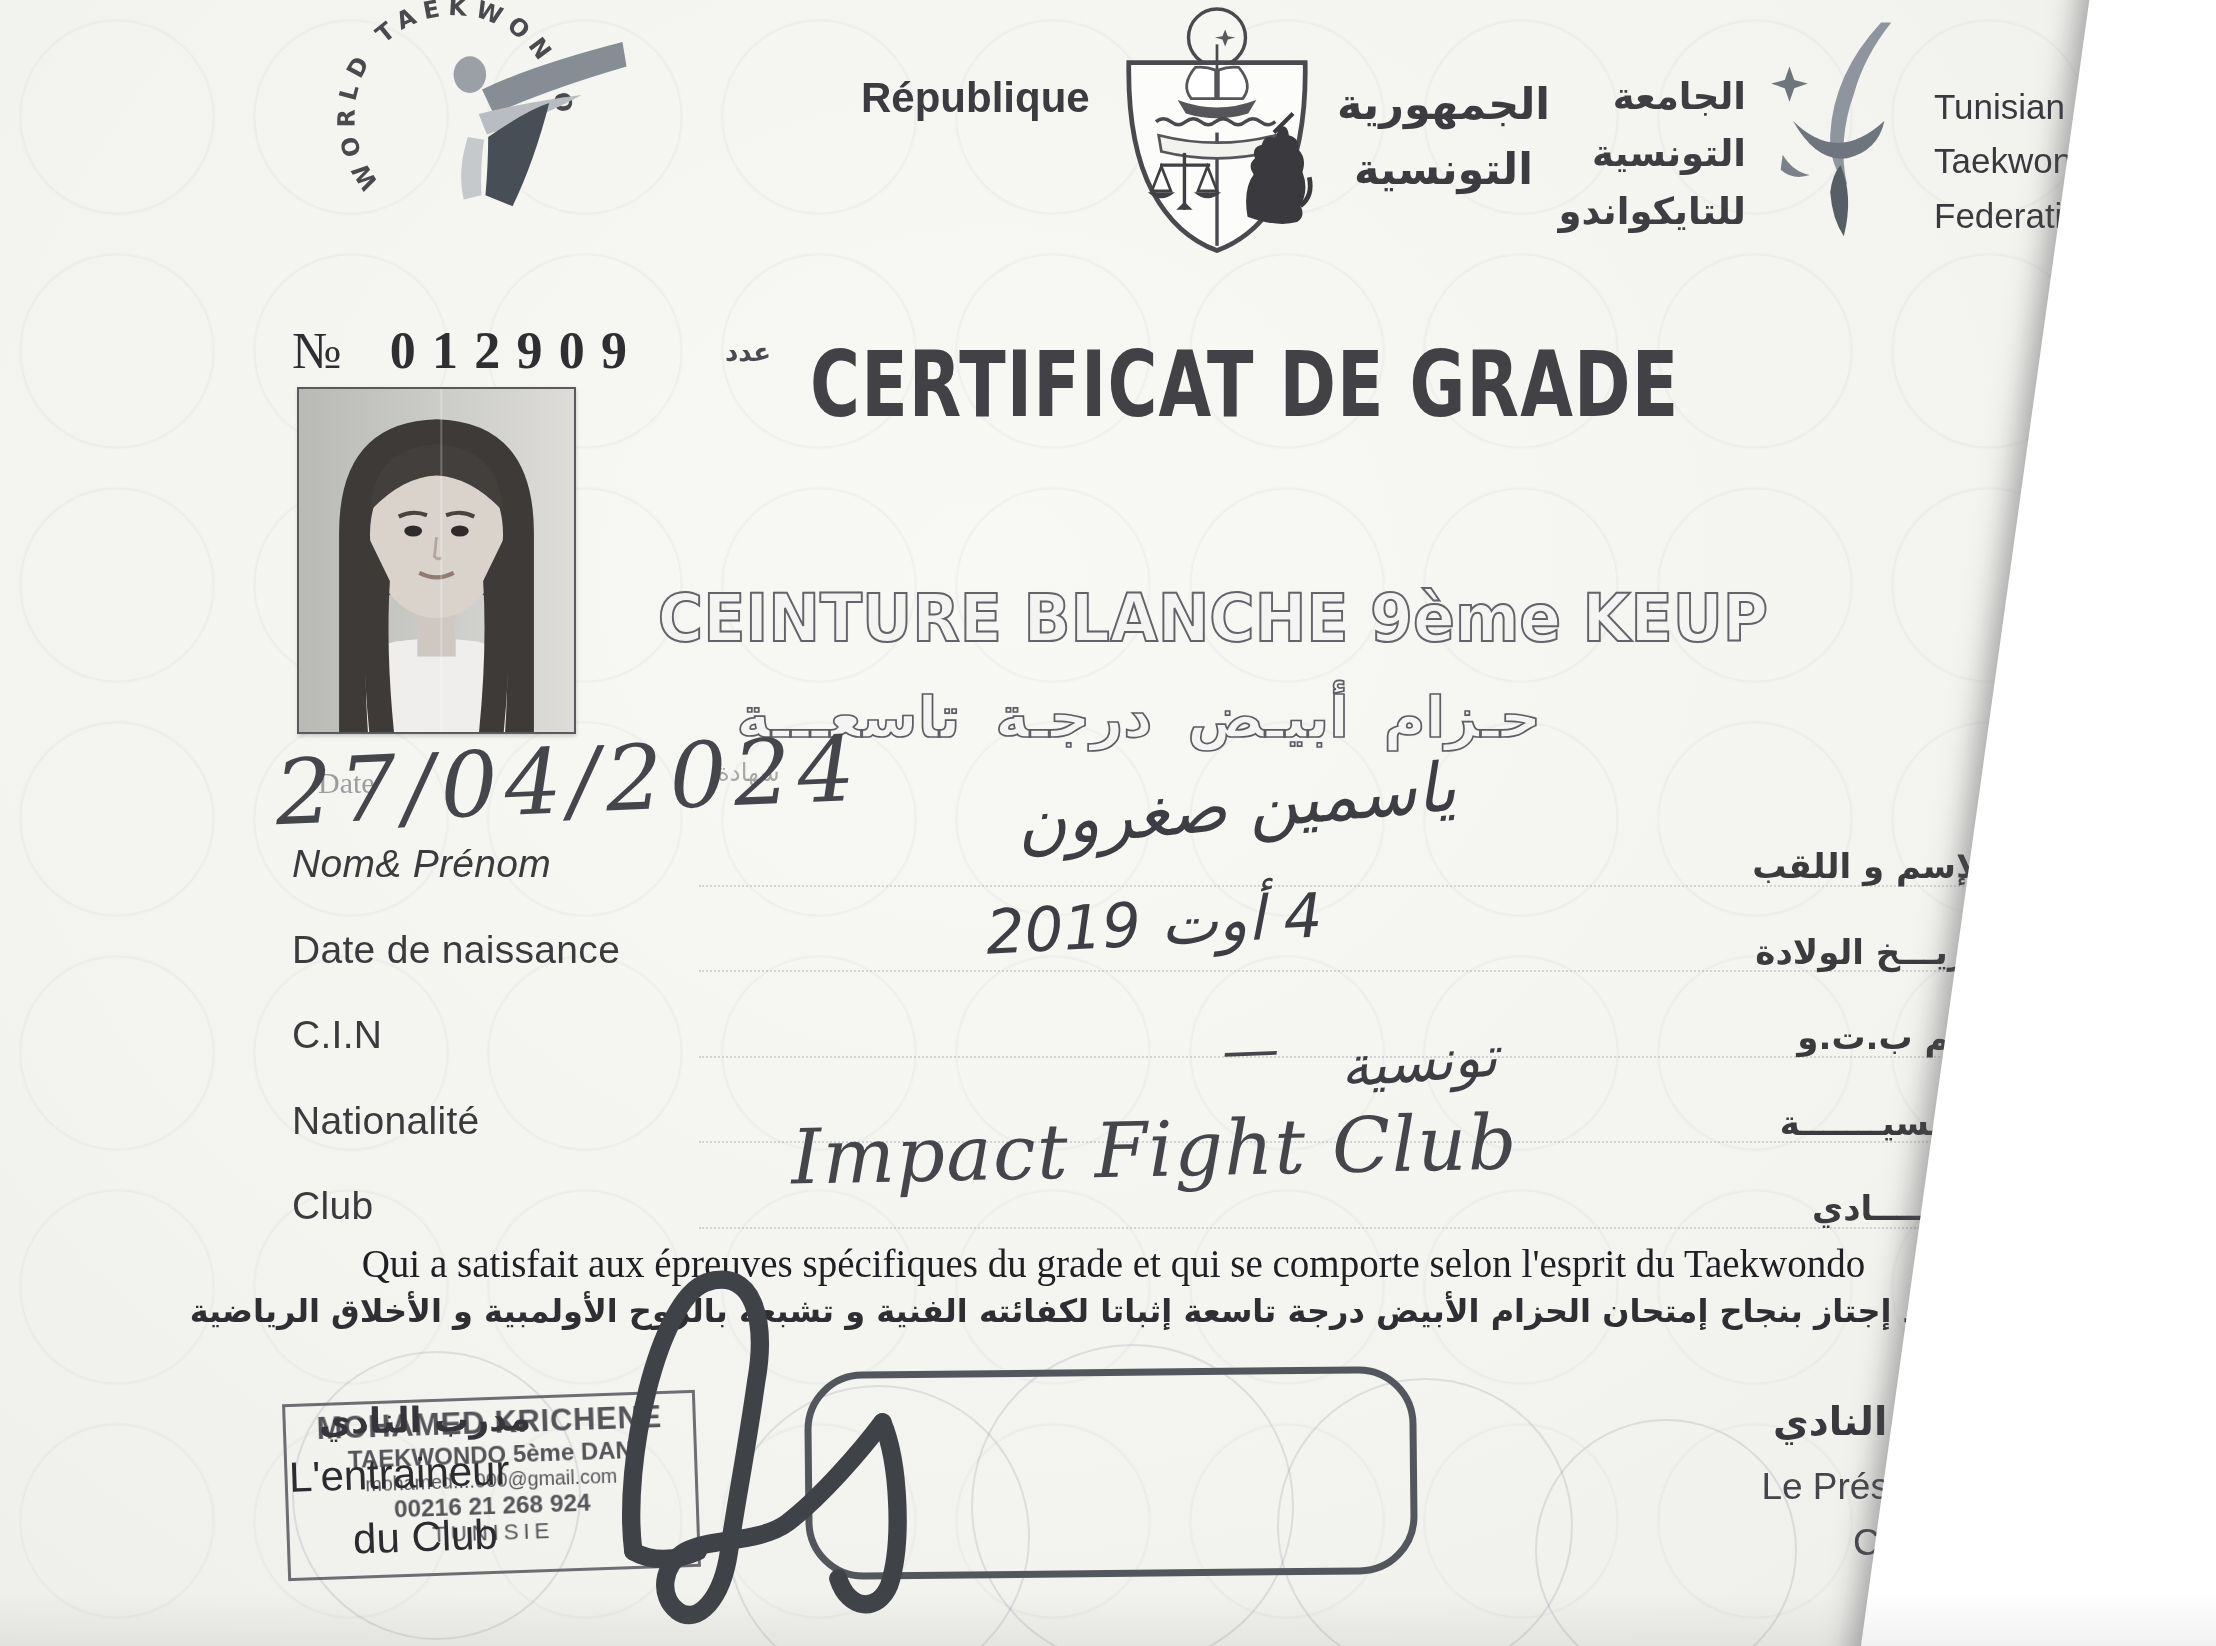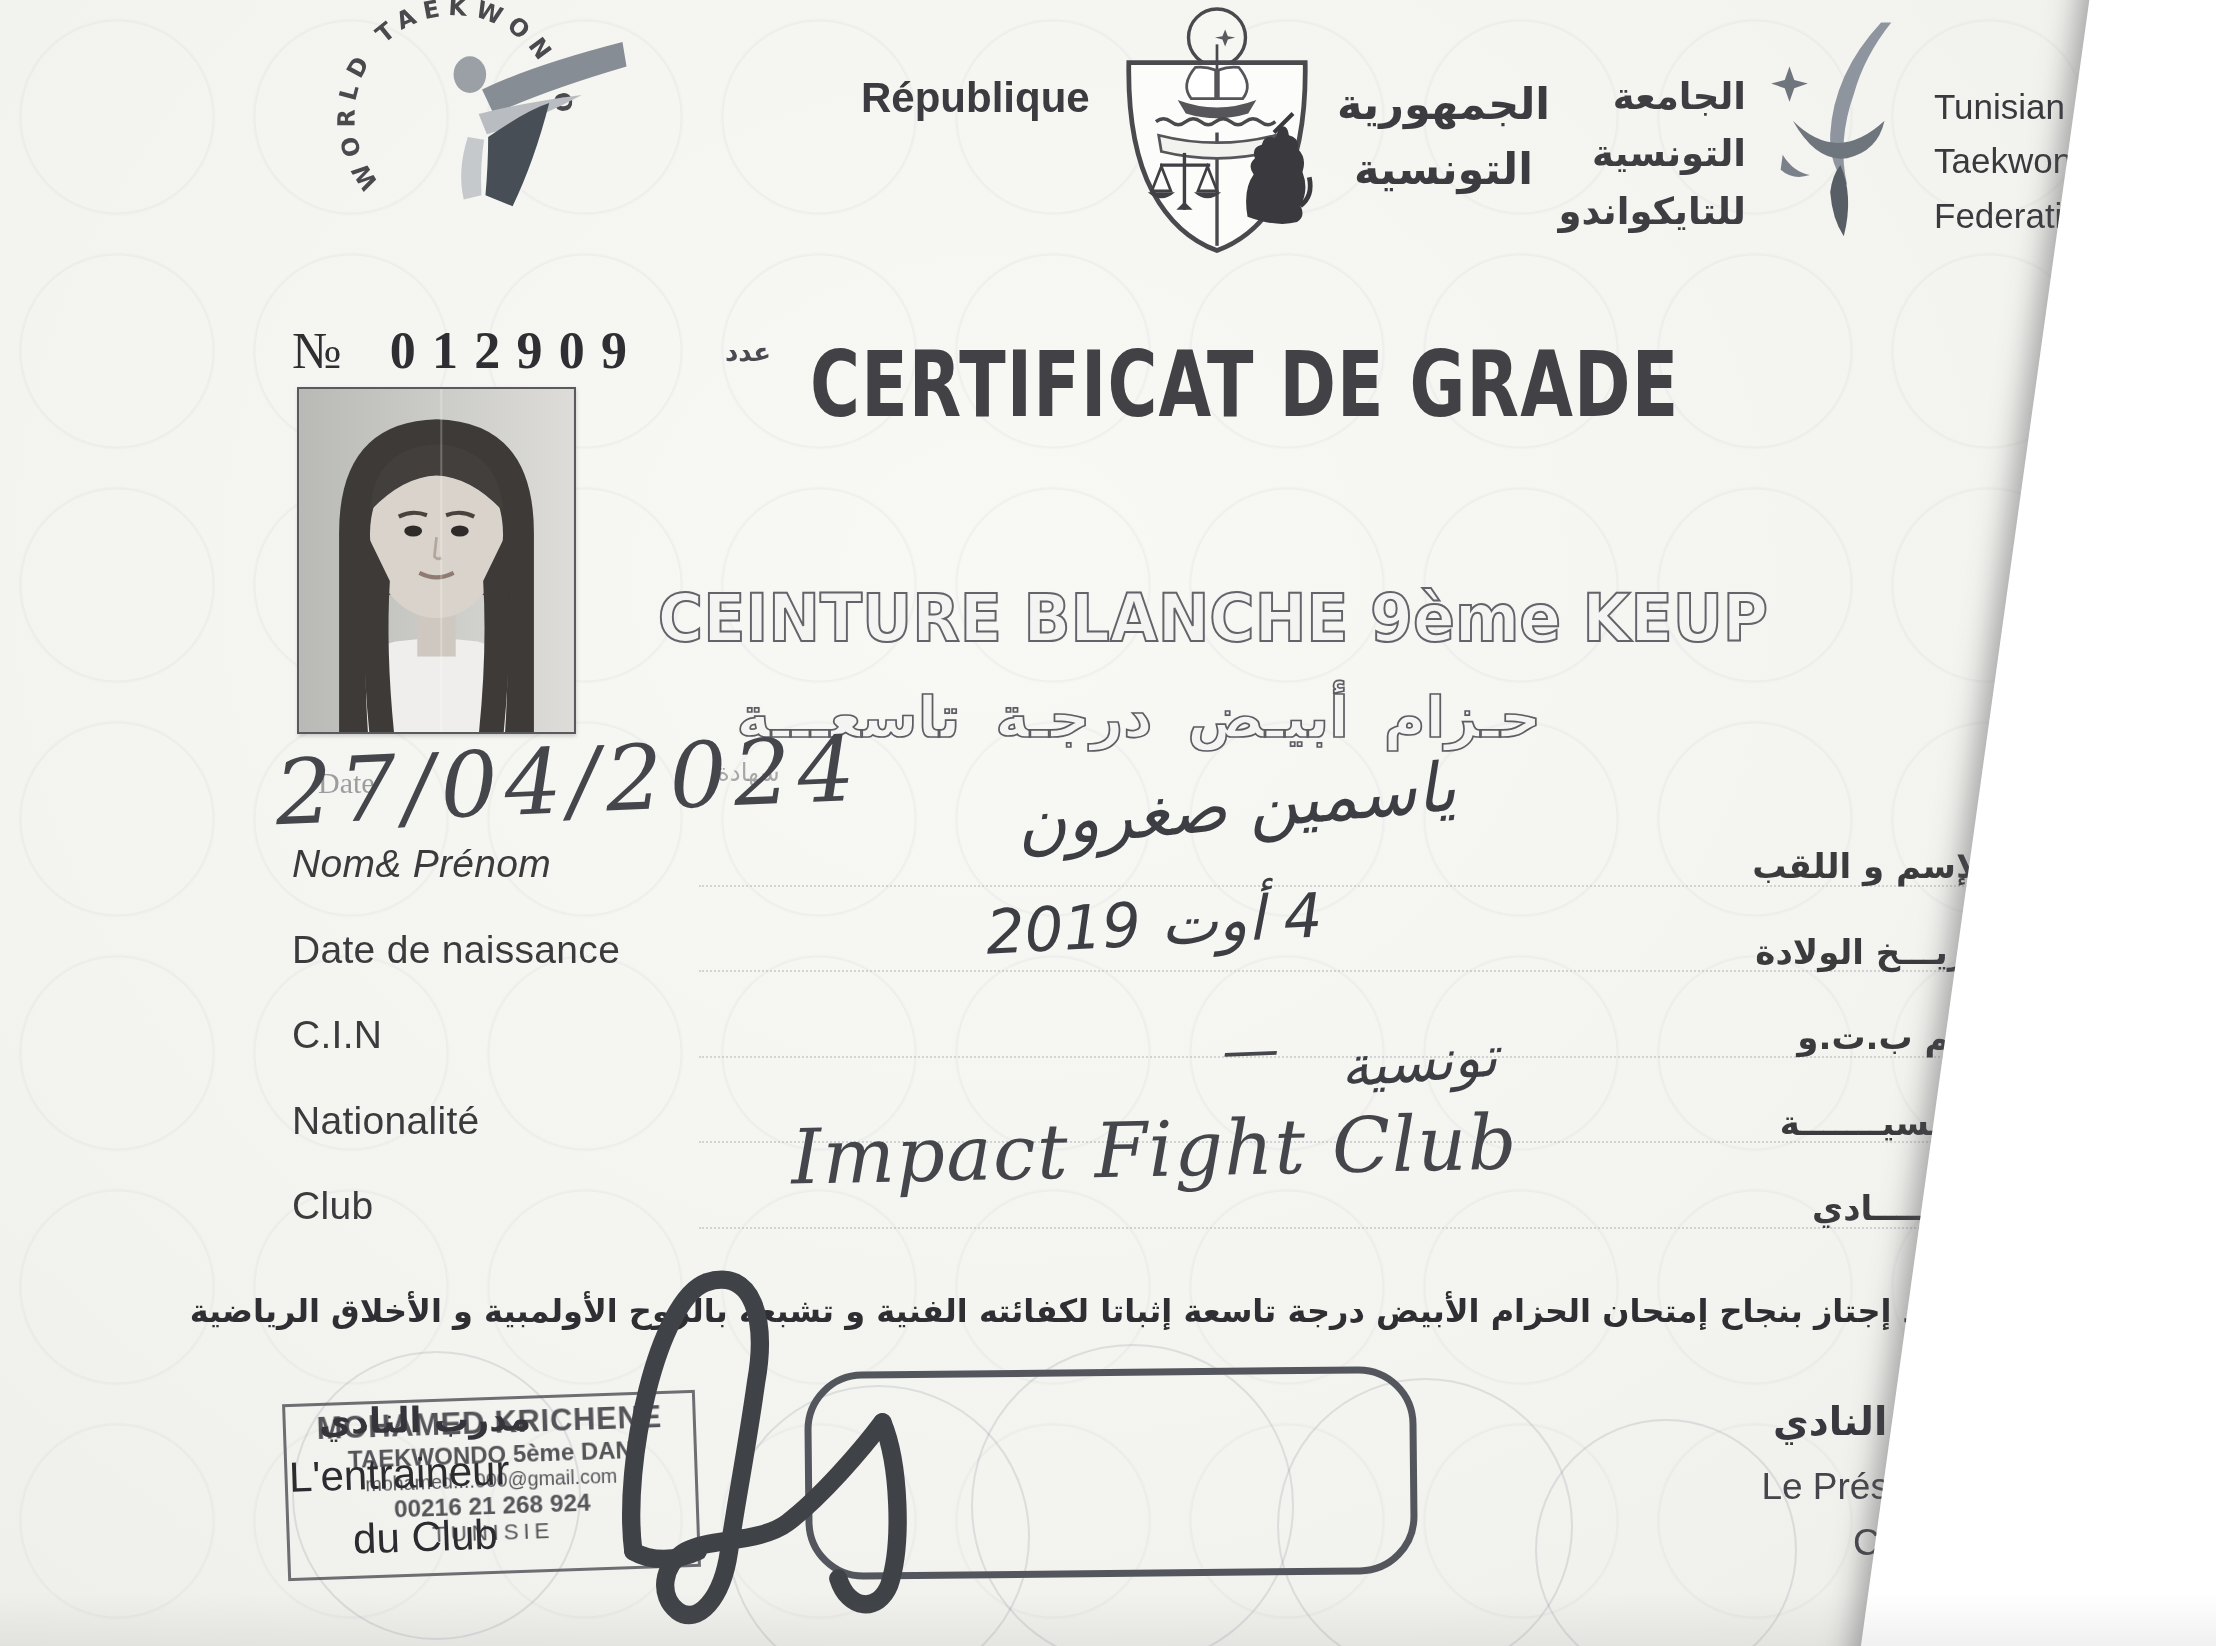--- a/index.html
+++ b/index.html
@@ -176,20 +176,21 @@
   <div class="abs alabel nowrap ar" dir="rtl" style="top:1017px;">رقم ب.ت.و</div>
   <div class="abs alabel nowrap ar" dir="rtl" style="top:1103px;">الجنسيـــــــة</div>
   <div class="abs alabel nowrap ar" dir="rtl" style="top:1188px;">النـــــــادي</div>
 
   <div class="abs hw-ar nowrap" dir="rtl" style="left:971px;top:766px;width:530px;text-align:center;font-size:68px;transform:rotate(-5deg);z-index:2;">ياسمين صغرون</div>
   <div class="abs hw-ar nowrap" dir="rtl" style="left:964px;top:888px;width:380px;text-align:center;font-size:61px;transform:rotate(-3deg);z-index:2;">4 أوت 2019</div>
   <div class="abs hw nowrap" style="left:1222px;top:1016px;font-size:57px;transform:rotate(-2deg);z-index:2;">—</div>
   <div class="abs hw-ar nowrap" dir="rtl" style="left:1297px;top:1029px;width:244px;text-align:center;font-size:56px;transform:rotate(-4deg);z-index:2;">تونسية</div>
   <div class="abs hw nowrap" style="left:788px;top:1105px;width:733px;text-align:center;font-size:76px;letter-spacing:1.4px;transform:rotate(-1.2deg);z-index:2;">Impact Fight Club</div>
 
+  <div class="abs serif nowrap center" style="left:251px;top:1241px;width:1725px;font-size:39px;color:#202024;z-index:2;">Qui a satisfait aux épreuves spécifiques du grade et qui se comporte selon l'esprit du Taekwondo</div>
   <div class="abs ar nowrap center" dir="rtl" style="left:285px;top:1292px;width:1657px;font-size:32px;font-weight:bold;color:#2e2e33;z-index:2;">قد إجتاز بنجاح إمتحان الحزام الأبيض درجة تاسعة إثباتا لكفائته الفنية و تشبعه بالروح الأولمبية و الأخلاق الرياضية</div>
 
   <div class="abs stampbox" style="left:285px;top:1397px;width:407px;height:171px;transform:rotate(-2deg);">
     <div style="margin-top:5.4px;font-size:31px;font-weight:bold;letter-spacing:0.7px;font-family:'Liberation Sans',sans-serif;">MOHAMED KRICHENE</div>
     <div style="font-size:24px;font-weight:bold;">TAEKWONDO 5ème DAN</div>
     <div style="font-size:19.7px;">mohamed....000@gmail.com</div>
     <div style="font-size:24.4px;font-weight:bold;">00216 21 268 924</div>
     <div style="font-size:22.4px;letter-spacing:4.8px;">TUNISIE</div>
   </div>
   <div class="abs ar nowrap" dir="rtl" style="left:319px;top:1400px;font-size:35px;font-weight:bold;color:#34343a;transform:rotate(-1deg);z-index:5;">مدرب النادي</div>

